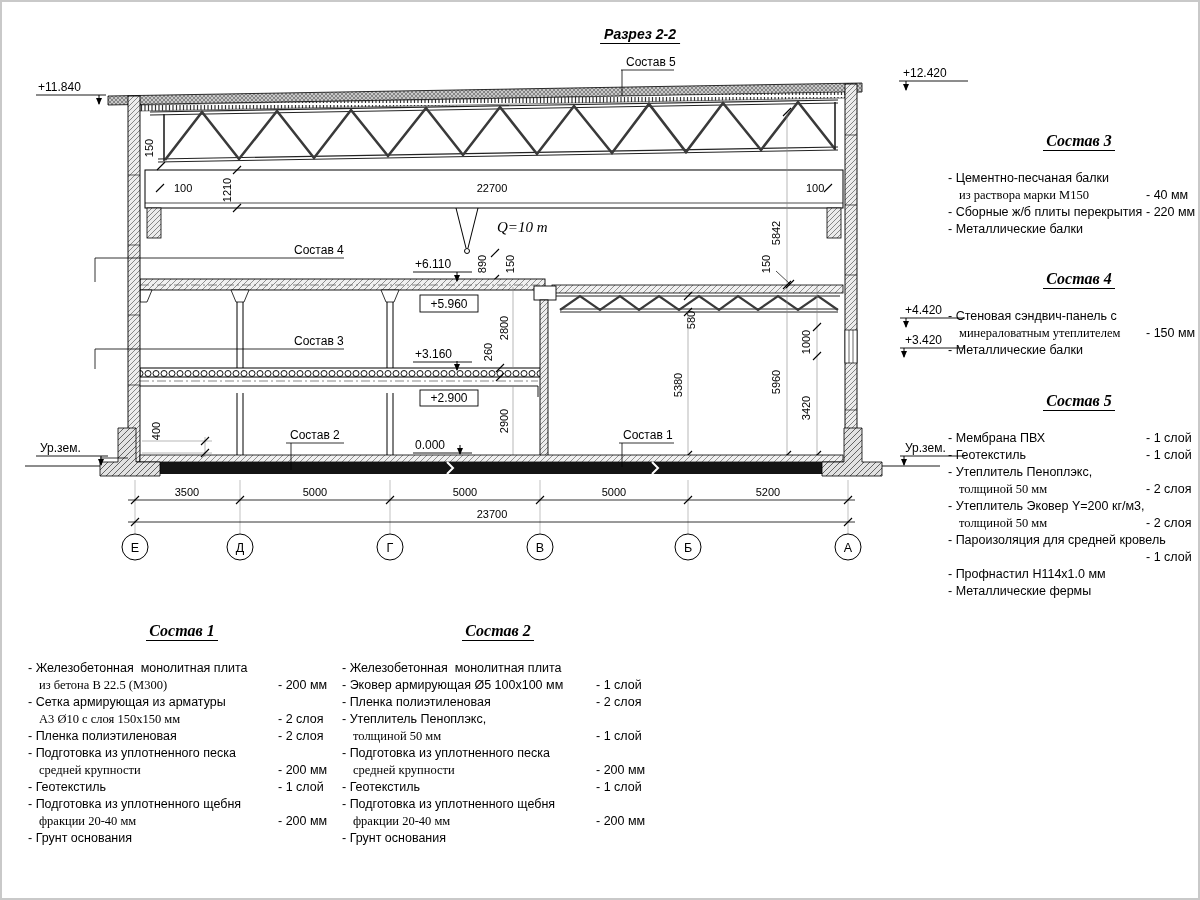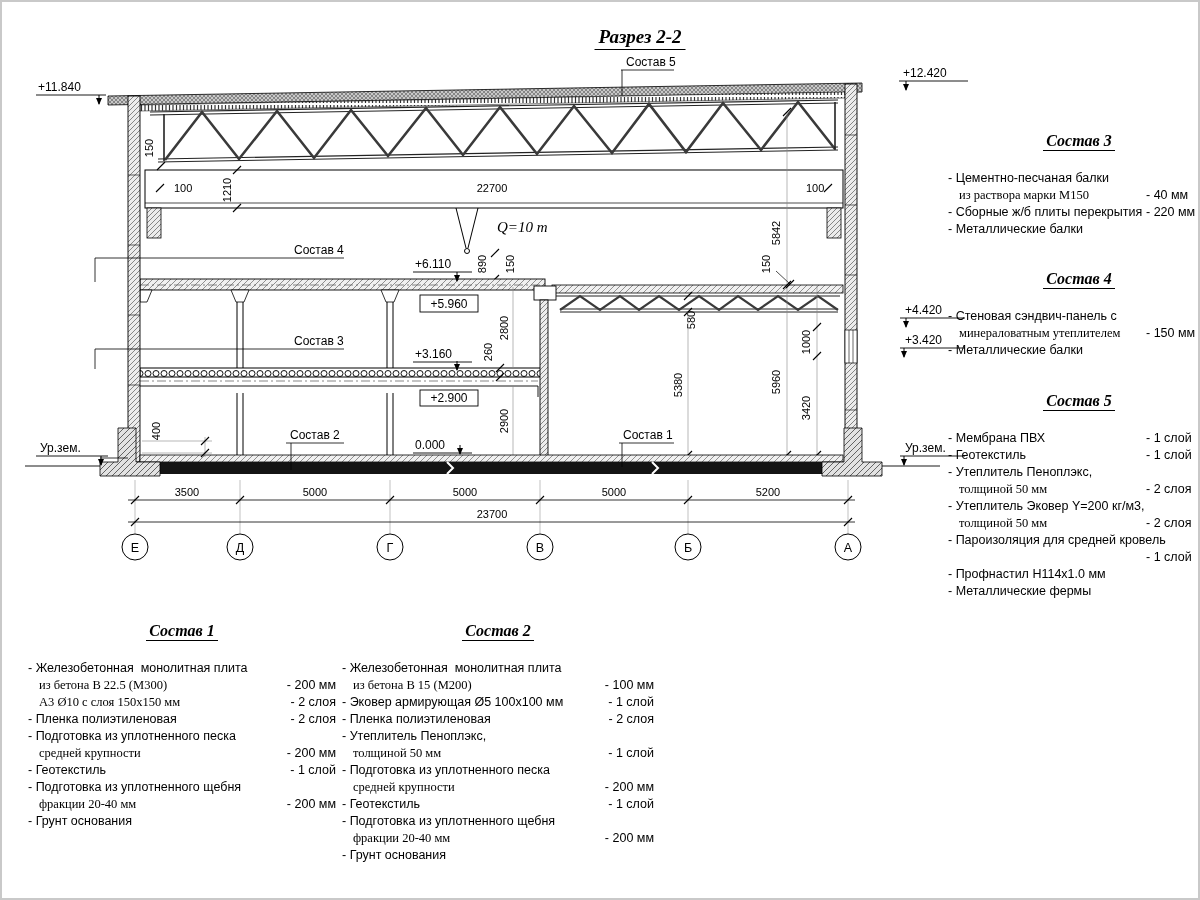--- a/index.html
+++ b/index.html
@@ -1,37 +1,37 @@
 <!DOCTYPE html>
 <html><head>
 <meta charset="utf-8">
 <style>
   html,body{margin:0;padding:0;background:#fff;}
   body{width:1200px;height:900px;overflow:hidden;position:relative;
        font-family:"Liberation Sans",sans-serif;color:#000;}
   .frame{position:absolute;inset:0;border:2px solid #c9c9c9;pointer-events:none;}
   .page-title{position:absolute;top:26px;left:640px;transform:translateX(-50%);
-      font-family:Liberation Serif, serif;font-style:italic;font-weight:bold;
-      font-size:19px;border-bottom:1.4px solid #000;padding:0 4px 1px 4px;white-space:nowrap;}
+      font-family:Liberation Sans, sans-serif;font-style:italic;font-weight:bold;
+      font-size:14px;border-bottom:1.4px solid #000;padding:0 4px 1px 4px;white-space:nowrap;}
   svg{position:absolute;top:0;left:0;}
   svg text{font-family:"Liberation Sans",sans-serif;fill:#000;}
   .dim{font-size:11px;}
   .elev{font-size:12px;}
   .lbl{font-size:12px;}
   .axl{font-size:12.5px;}
   .crane-t{font-family:"Liberation Serif",serif;font-style:italic;font-size:15px;}
   .comp{position:absolute;font-size:12.5px;line-height:17px;}
   .comp .ct{display:block;text-align:center;margin-bottom:19px;}
   .comp .ct span{display:inline-block;font-family:"Liberation Serif",serif;
       font-style:italic;font-weight:bold;font-size:16px;
       border-bottom:1.2px solid #000;padding:0 3px 1px 3px;}
   .comp-line{display:flex;white-space:pre;}
   .comp-line .lt{flex:1;}
   .comp-line.ind .lt{padding-left:11px;font-family:Liberation Serif, serif;}
-  .comp-left .lv{width:58px;white-space:nowrap;text-align:right;}
+  .comp-left .lv{width:58px;white-space:nowrap;}
   .comp-right .lv{width:64px;white-space:nowrap;}
 </style>
 </head>
 <body>
 
 <div class="frame"></div>
 
 <div class="page-title">Разрез 2-2</div>
 
 <svg width="1200" height="600" viewBox="0 0 1200 600">
@@ -296,36 +296,36 @@
   <text class="axl" x="540" y="551.5" text-anchor="middle">В</text>
   <text class="axl" x="688" y="551.5" text-anchor="middle">Б</text>
   <text class="axl" x="848" y="551.5" text-anchor="middle">А</text>
 </svg>
 
 <div class="comp comp-left" style="left:28px;top:622px;width:308px;">
   <div class="ct"><span>Состав 1</span></div>
   <div>
       <div class="comp-line"><span class="lt">- Железобетонная  монолитная плита</span><span class="lv"></span></div>
       <div class="comp-line ind"><span class="lt">из бетона В 22.5 (М300)</span><span class="lv">- 200 мм</span></div>
+      <div class="comp-line"><span class="lt">- Сетка армирующая из арматуры</span><span class="lv"></span></div>
       <div class="comp-line ind"><span class="lt">А3 Ø10 с слоя 150х150 мм</span><span class="lv">- 2 слоя</span></div>
       <div class="comp-line"><span class="lt">- Пленка полиэтиленовая</span><span class="lv">-  2 слоя</span></div>
       <div class="comp-line"><span class="lt">- Подготовка из уплотненного песка</span><span class="lv"></span></div>
       <div class="comp-line ind"><span class="lt">средней крупности</span><span class="lv">- 200 мм</span></div>
       <div class="comp-line"><span class="lt">- Геотекстиль</span><span class="lv">- 1 слой</span></div>
       <div class="comp-line"><span class="lt">- Подготовка из уплотненного щебня</span><span class="lv"></span></div>
       <div class="comp-line ind"><span class="lt">фракции 20-40 мм</span><span class="lv">- 200 мм</span></div>
       <div class="comp-line"><span class="lt">- Грунт основания</span><span class="lv"></span></div>
     </div>
 </div>
 
 <div class="comp comp-left" style="left:342px;top:622px;width:312px;">
   <div class="ct"><span>Состав 2</span></div>
   <div>
       <div class="comp-line"><span class="lt">- Железобетонная  монолитная плита</span><span class="lv"></span></div>
-      <div class="comp-line ind"><span class="lt">из бетона В 15 (М200)</span><span class="lv">- 100 мм</span></div>
       <div class="comp-line"><span class="lt">- Эковер армирующая Ø5 100х100 мм</span><span class="lv">- 1 слой</span></div>
       <div class="comp-line"><span class="lt">- Пленка полиэтиленовая</span><span class="lv">-  2 слоя</span></div>
       <div class="comp-line"><span class="lt">- Утеплитель Пеноплэкс,</span><span class="lv"></span></div>
       <div class="comp-line ind"><span class="lt">толщиной 50 мм</span><span class="lv">- 1 слой</span></div>
       <div class="comp-line"><span class="lt">- Подготовка из уплотненного песка</span><span class="lv"></span></div>
       <div class="comp-line ind"><span class="lt">средней крупности</span><span class="lv">- 200 мм</span></div>
       <div class="comp-line"><span class="lt">- Геотекстиль</span><span class="lv">- 1 слой</span></div>
       <div class="comp-line"><span class="lt">- Подготовка из уплотненного щебня</span><span class="lv"></span></div>
       <div class="comp-line ind"><span class="lt">фракции 20-40 мм</span><span class="lv">- 200 мм</span></div>
       <div class="comp-line"><span class="lt">- Грунт основания</span><span class="lv"></span></div>

